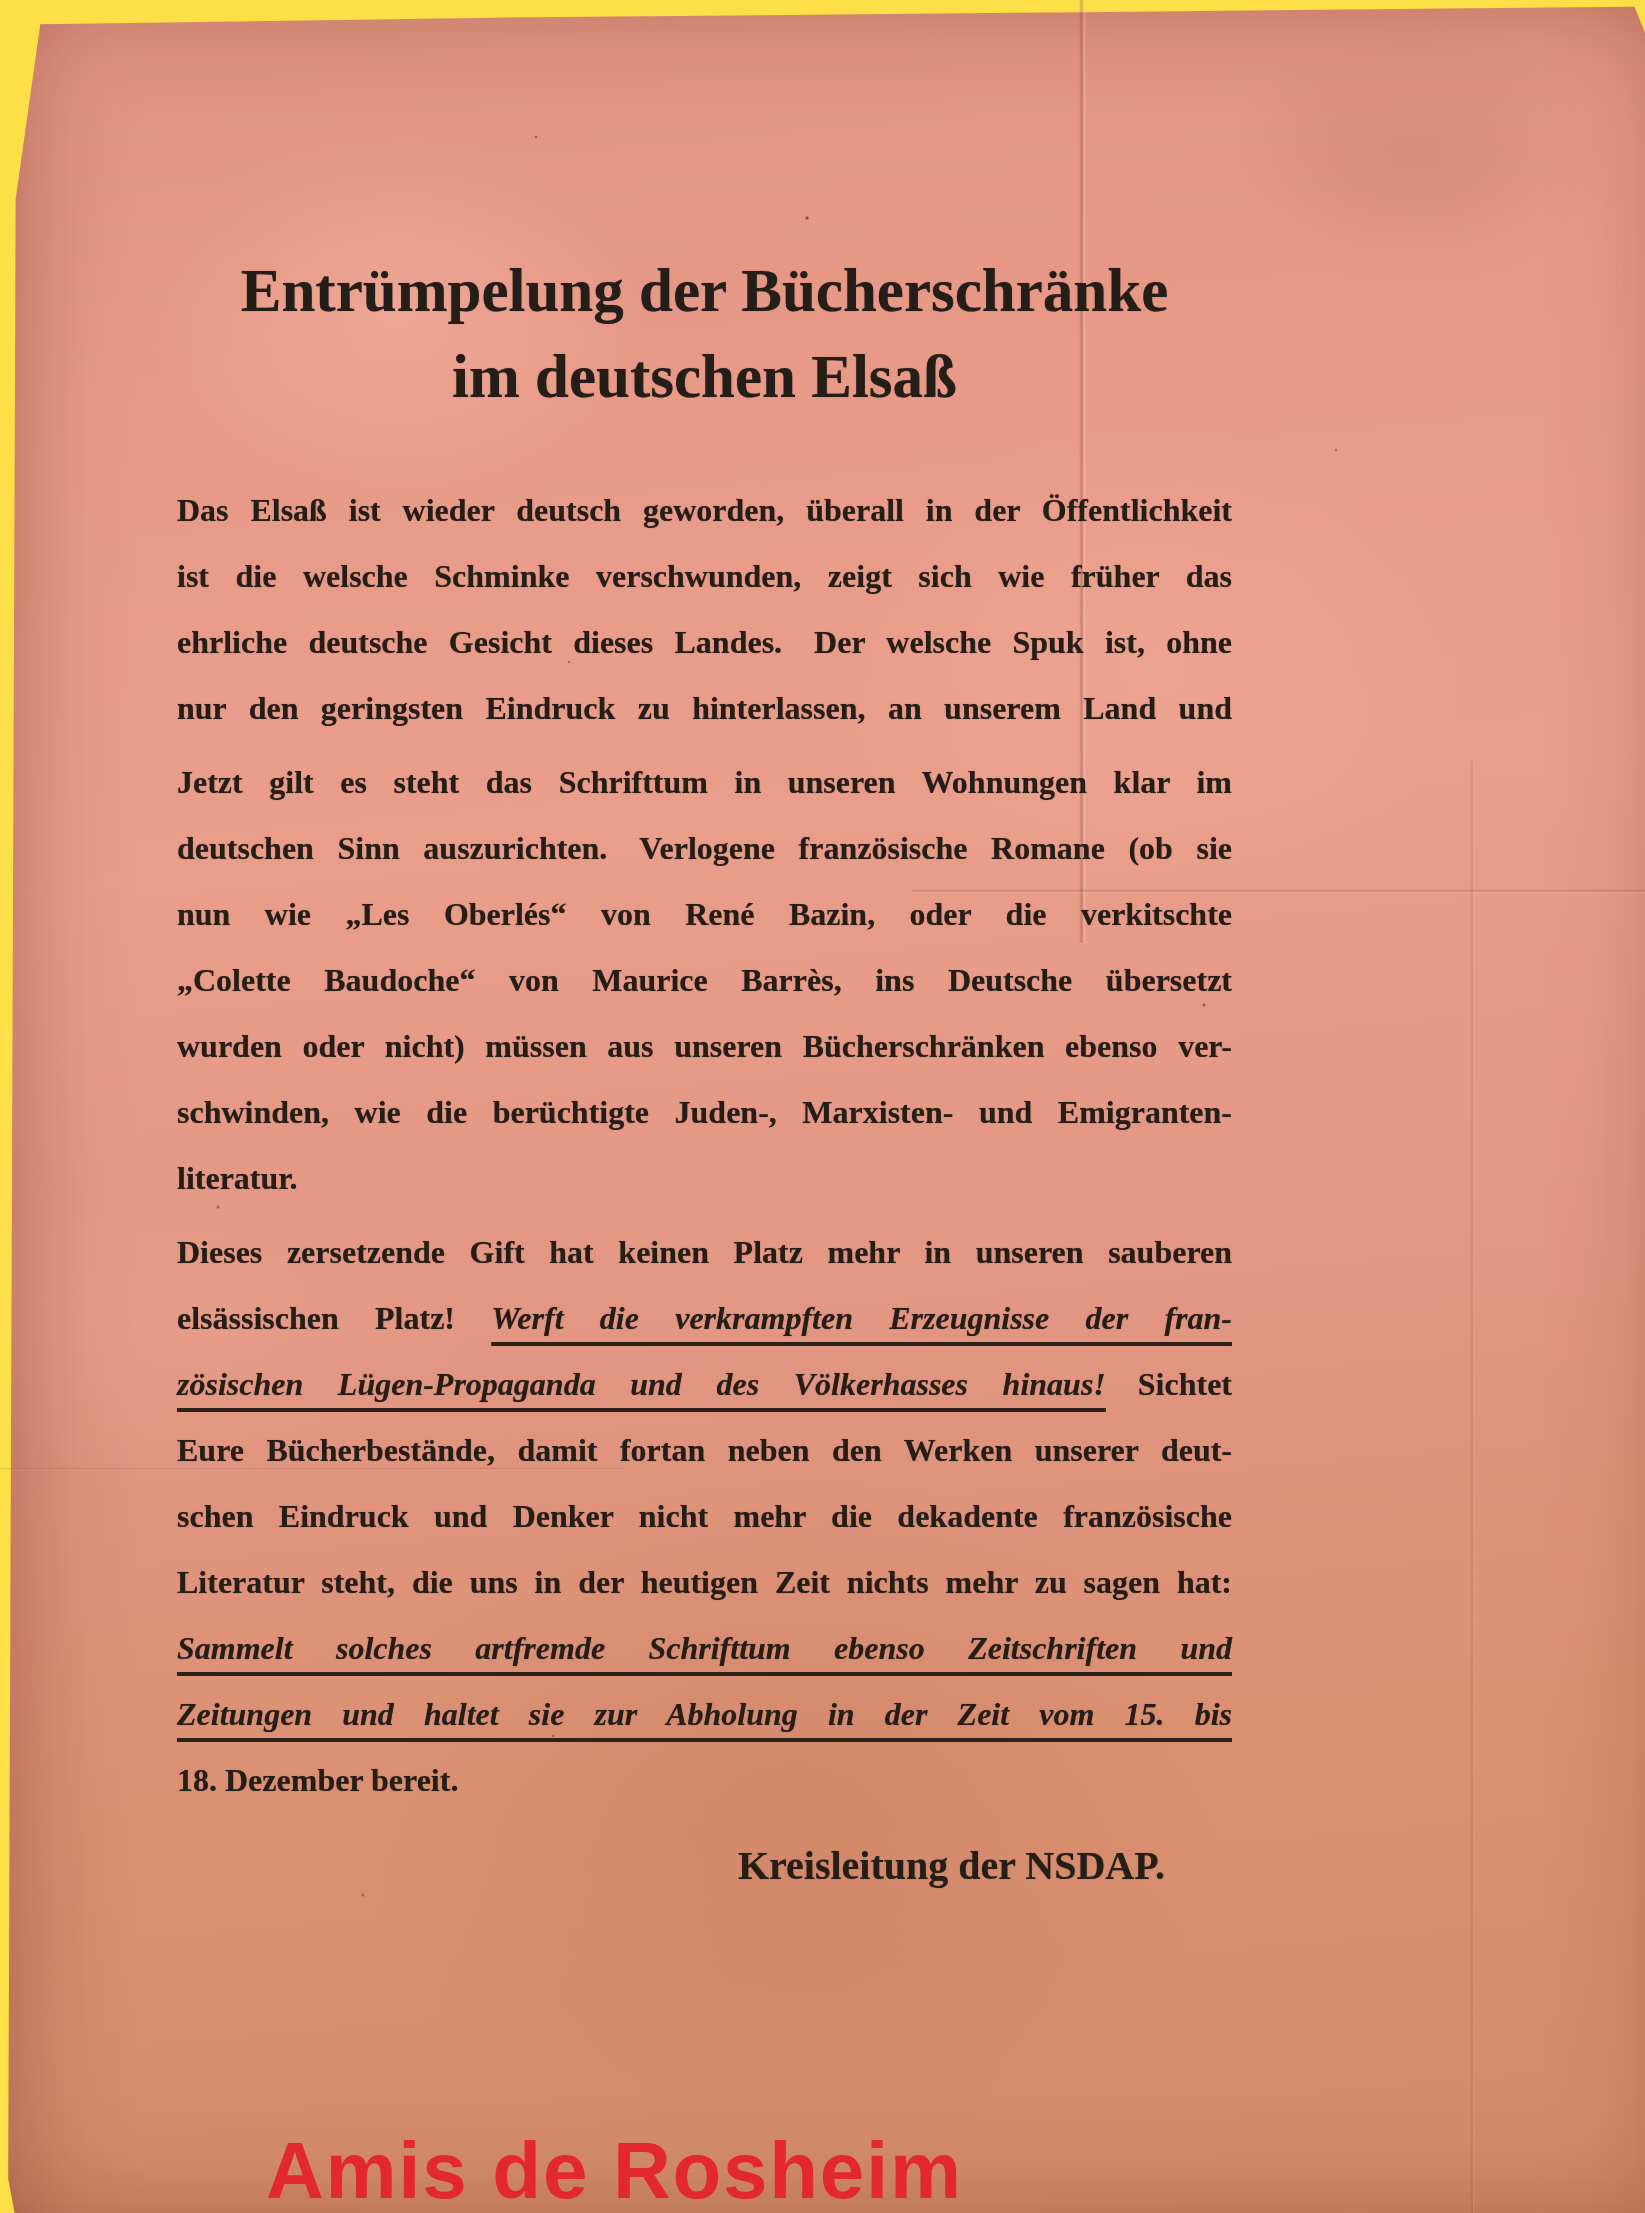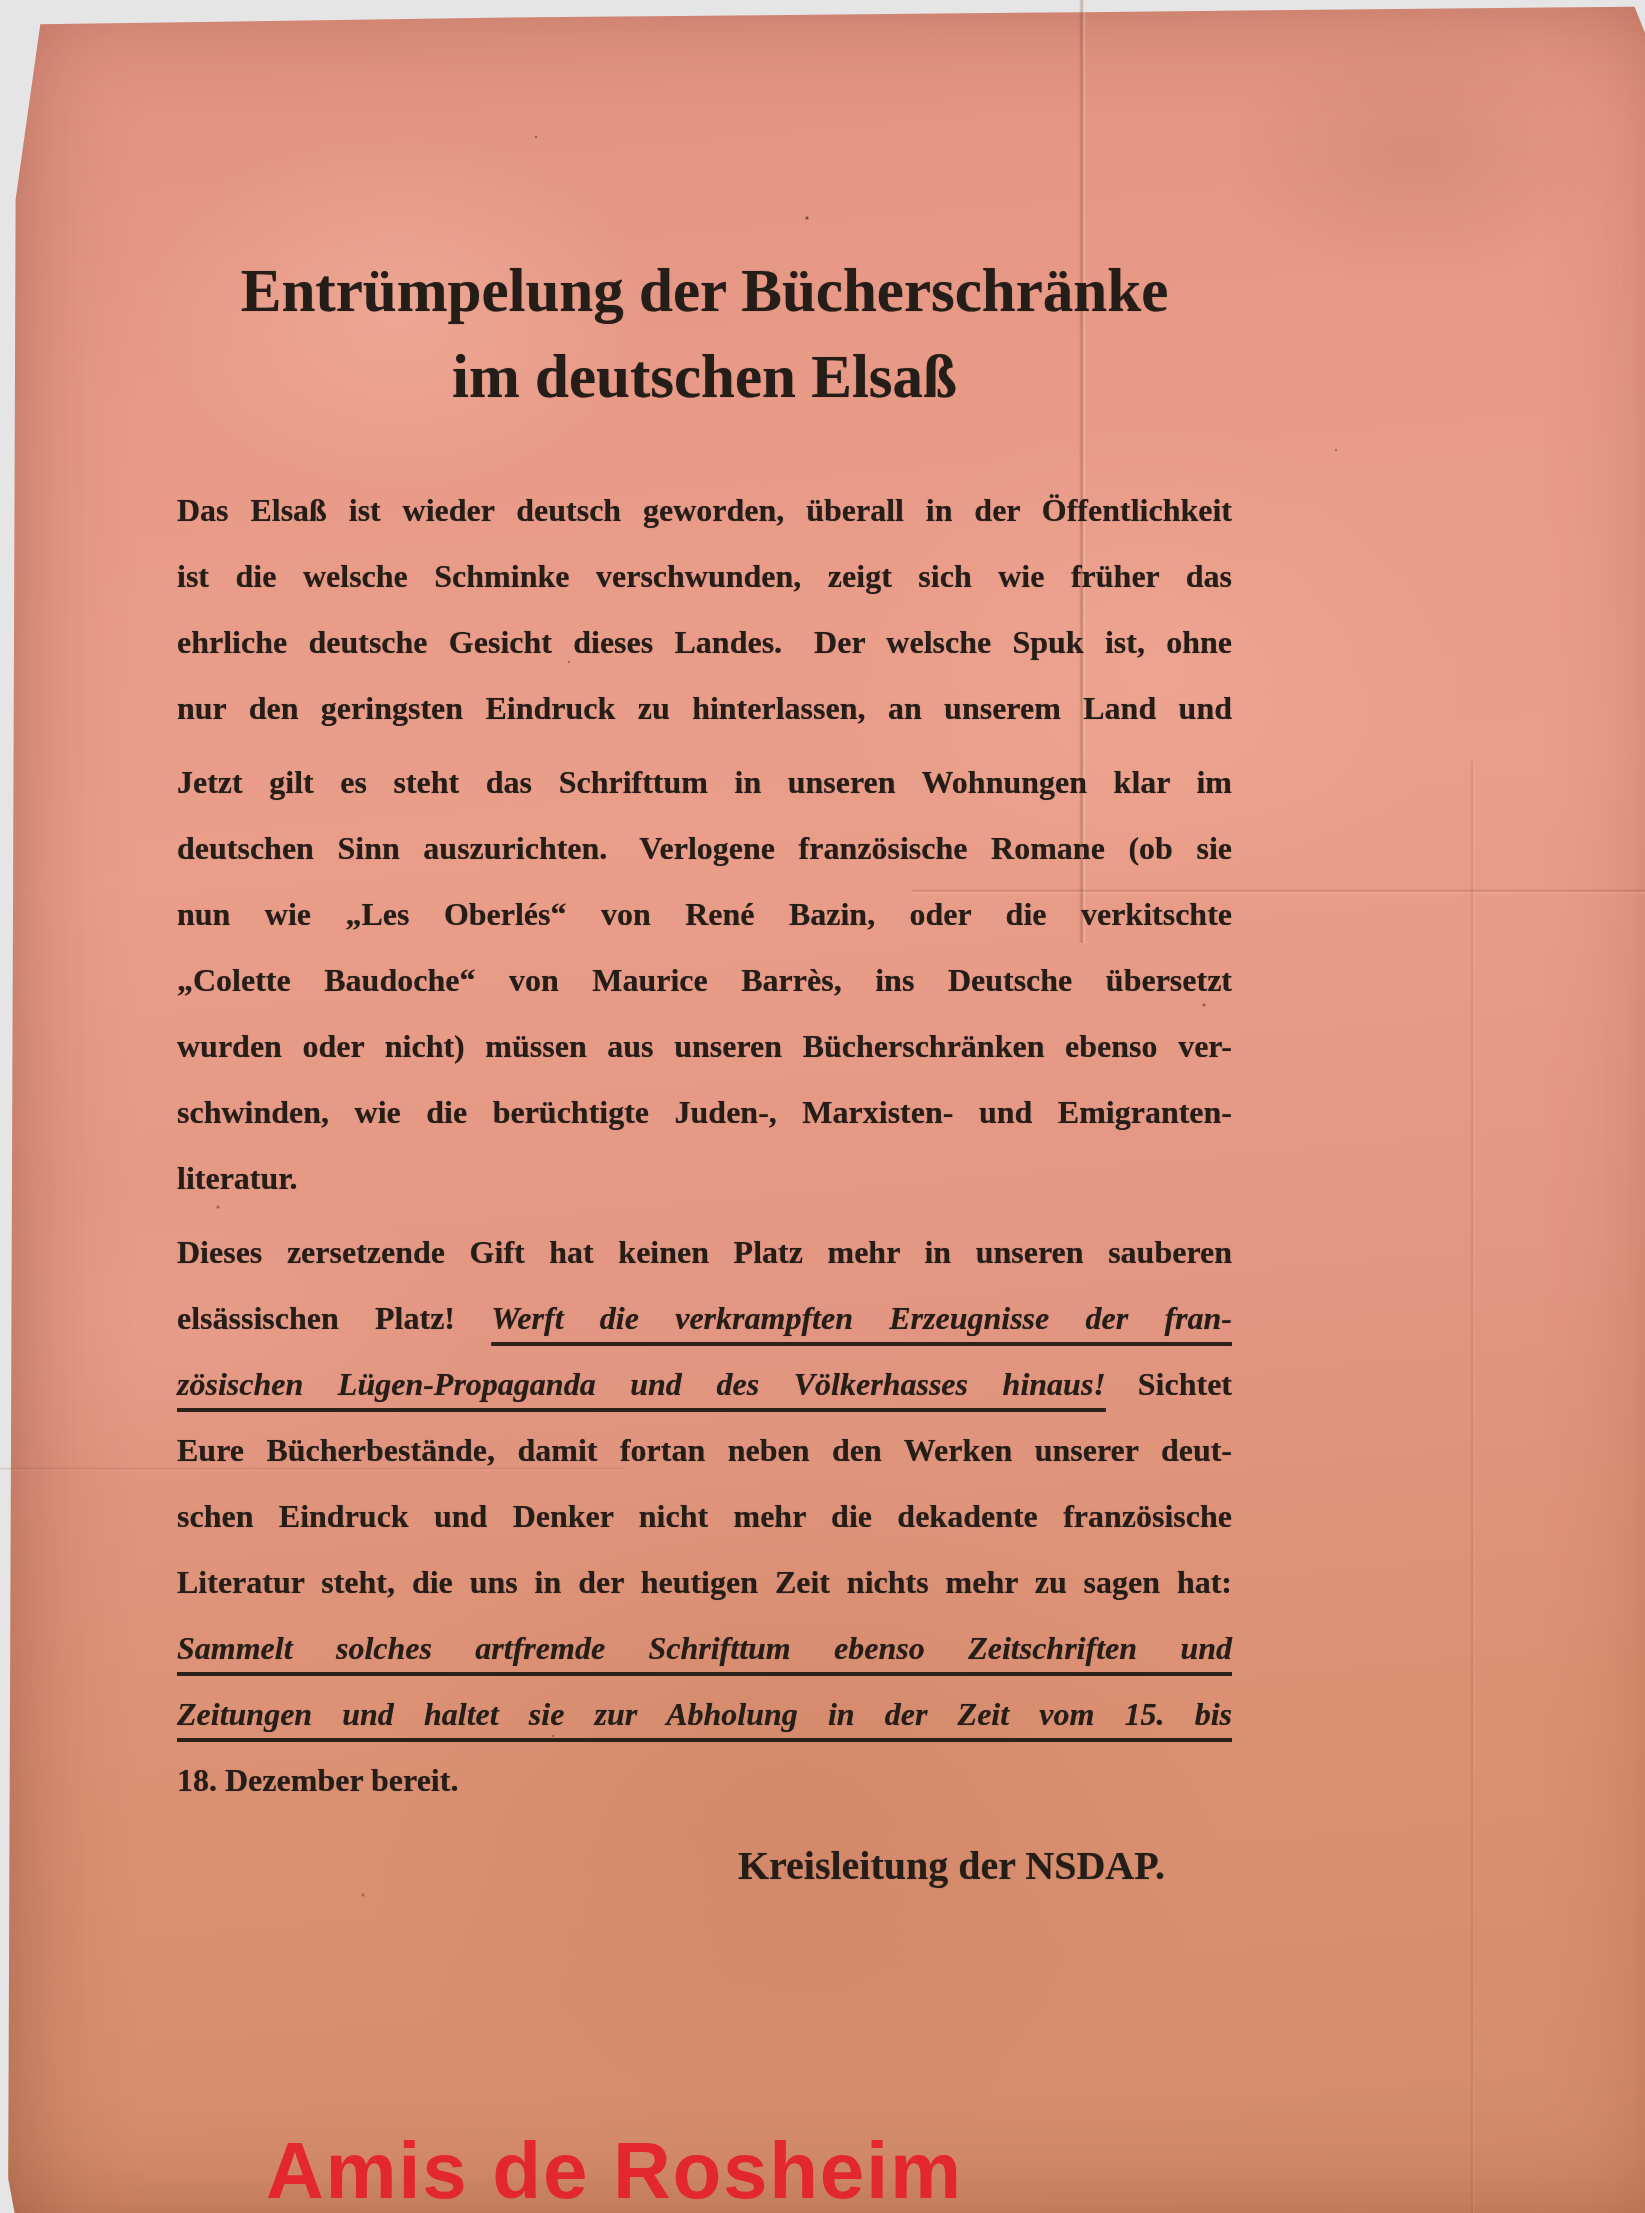--- a/index.html
+++ b/index.html
@@ -1,21 +1,21 @@
 <!DOCTYPE html>
 <html style="--ink: #241d18; --accent: #e4232b;font-size:14px"><head>
 <meta charset="utf-8">
 <style>
   html, body { margin: 0; padding: 0; background: #1f1410; }
   .stage {
     position: relative;
     width: 1646px;
     height: 2214px;
     overflow: hidden;
-    background: #e5e5e5;
+    background: #fde047;
     font-family: "Liberation Serif", "DejaVu Serif", serif;
   }
   
   .paper {
     position: absolute;
     inset: 0;
     background: linear-gradient(175deg,
       #e09180 0%, #e89a87 18%, #ea9e8a 38%,
       #e39682 58%, #db9072 78%, #d28c6a 100%);
     clip-path: polygon(2.45% 1.1%, 30% 0.8%, 66% 0.55%, 99.3% 0.3%,

